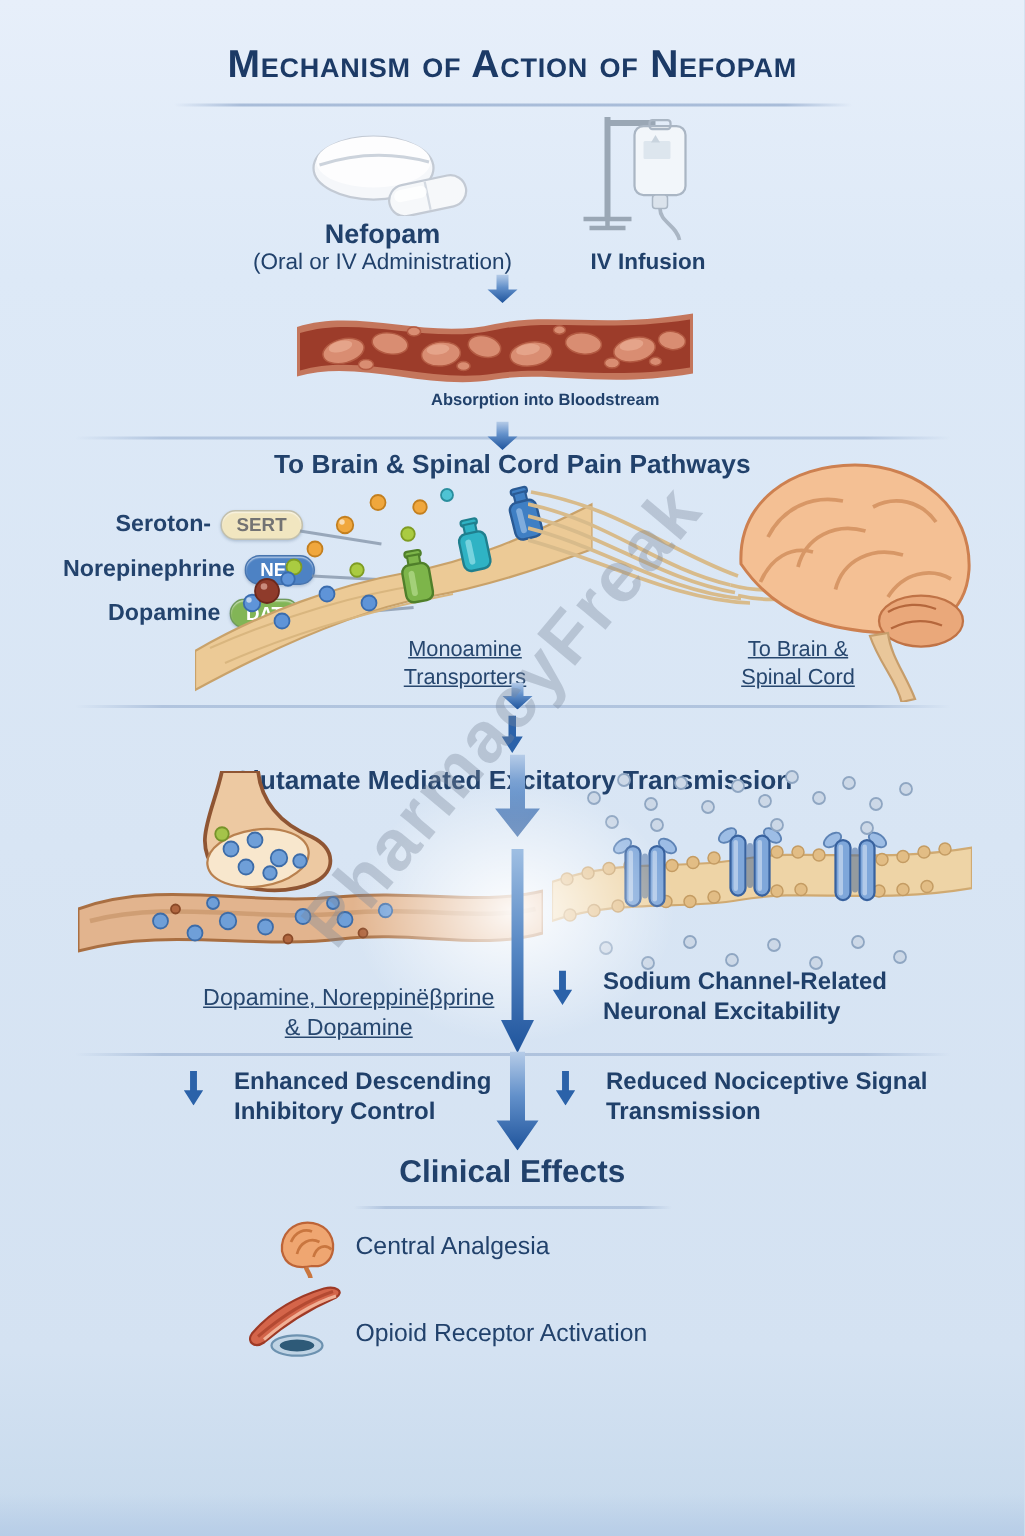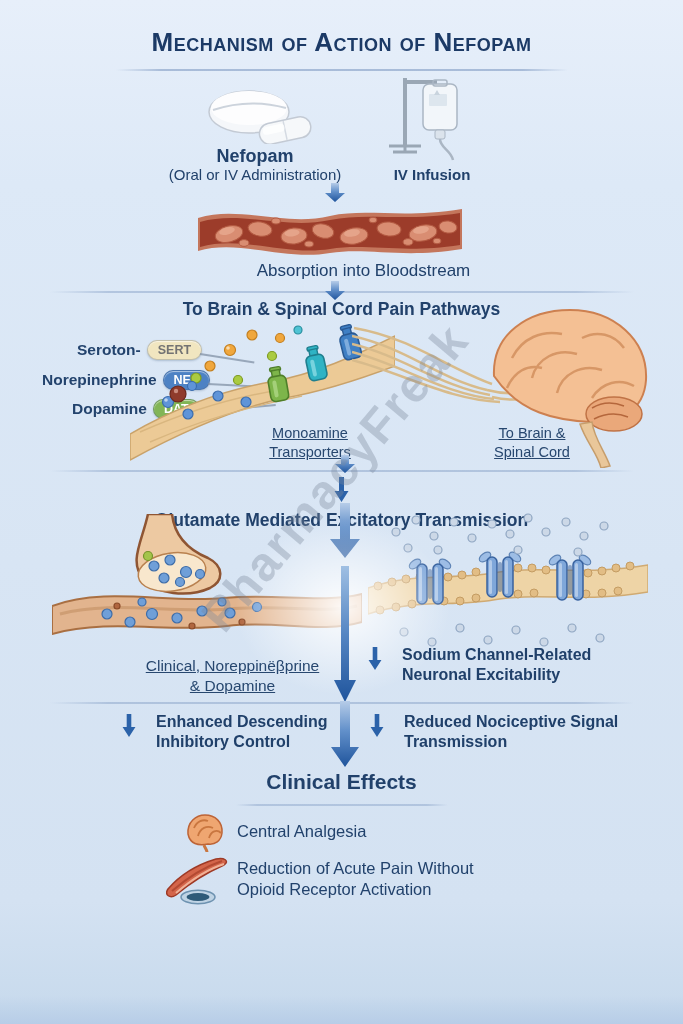--- a/index.html
+++ b/index.html
@@ -16,21 +16,21 @@
   }
   .rule{height:2px;background:linear-gradient(90deg,rgba(110,140,185,0),rgba(110,140,185,.5) 10%,rgba(110,140,185,.5) 90%,rgba(110,140,185,0));}
   .rule-title{top:69px;left:116px;width:452px;}
   .rule-2{top:291px;left:50px;width:584px;opacity:.75;}
   .rule-3{top:470px;left:50px;width:584px;opacity:.75;}
   .rule-4{top:702px;left:50px;width:584px;opacity:.75;}
   .rule-5{top:804px;left:236px;width:212px;opacity:.7;}
   .drug-name{top:146px;left:135px;width:240px;text-align:center;font-size:18px;font-weight:bold;}
   .drug-route{top:166px;left:115px;width:280px;text-align:center;font-size:15px;}
   .iv-label{top:166px;left:377px;width:110px;text-align:center;font-size:15px;font-weight:bold;}
-  .absorption{top:261px;font-size:17px;font-weight:normal;padding-left:44px;}
+  .absorption{top:261px;font-size:11px;font-weight:bold;padding-left:44px;}
   .pathway{top:299px;font-size:17.5px;font-weight:bold;}
   .t-row{display:flex;align-items:center;gap:6px;font-size:15.5px;font-weight:bold;color:#23436d;}
   .badge{border-radius:999px;padding:1.5px 10px 2.5px;font-size:12.5px;font-weight:bold;
          box-shadow:inset 0 1px 1px rgba(255,255,255,.55),0 1px 2px rgba(40,70,110,.25);border:1px solid rgba(60,80,110,.25);}
   .leader{height:1.5px;background:rgba(130,145,165,.75);transform-origin:left center;}
   .cap{font-size:14.5px;line-height:1.28;text-align:center;color:#27476f;text-decoration:underline;}
   .glu-row{top:477px;display:flex;justify-content:center;align-items:center;gap:8px;font-size:17.5px;font-weight:bold;flex-direction:column;}
   .fx{display:flex;gap:20px;align-items:flex-start;font-size:16px;font-weight:bold;line-height:1.28;color:#20406a;}
   .fx .glyph{margin-top:2px;flex:0 0 auto;}
   .caption-l{top:656px;left:105px;width:255px;font-size:15.5px;}
@@ -377,21 +377,21 @@
         <linearGradient id="g5" x1="0" y1="0" x2="0" y2="1">
           <stop offset="0" stop-color="#9fbfe3"></stop>
           <stop offset=".5" stop-color="#5586c3"></stop>
           <stop offset="1" stop-color="#1f549c"></stop>
         </linearGradient>
       </defs>
     <path d="M8,0 H16 V114 H23 L12,136 L1,114 H8 Z" fill="url(#g5)"></path>
   </svg>
 
   <div class="abs cap caption-l">
-    <div>Clinical, Noreppinëβprine</div>
+    <div>Dopamine, Noreppinëβprine</div>
     <div>&amp; Dopamine</div>
   </div>
   <div class="abs fx" style="left:368px;top:645px;width:260px;font-weight:bold">
     <svg class="glyph" width="14" height="23" viewBox="0 0 15 25">
         <path d="M5,0 H10 V14 H14.5 L7.5,25 L0.5,14 H5 Z" fill="#2b62a9"></path>
       </svg>
     <span>
       <span>Sodium Channel-Related</span><br>
       <span>Neuronal Excitability</span>
     </span>
@@ -439,20 +439,20 @@
   <div class="abs clin-text" style="left:237px;top:821px">Central Analgesia</div>
 
   <svg class="abs" style="left:166px;top:855px" width="66" height="52" viewBox="0 0 66 52">
     <path d="M2,34 C14,20 30,10 50,4 C58,2 64,6 58,10 C40,18 24,28 10,40 C4,44 -2,40 2,34 Z" fill="#d4654a" stroke="#9e3a26" stroke-width="1.5"></path>
     <path d="M6,36 C20,24 38,12 56,6" stroke="#b44a32" stroke-width="2" fill="none"></path>
     <path d="M10,38 C24,26 42,14 58,9" stroke="#f0b096" stroke-width="2" fill="none"></path>
     <ellipse cx="32" cy="42" rx="17" ry="6.8" fill="#bfd3e4" stroke="#6d92b0" stroke-width="1.5"></ellipse>
     <ellipse cx="32" cy="42" rx="11.5" ry="4" fill="#2e5a78"></ellipse>
   </svg>
   <div class="abs clin-text" style="left:237px;top:858px">
-    <span>Reduction of Acute Pain Without</span><br>
+    <br>
     <span>Opioid Receptor Activation</span>
   </div>
 
   <div class="abs watermark">PharmacyFreak</div>
 
   <div class="abs bottom-strip"></div>
 </div>
 
 </body></html>

